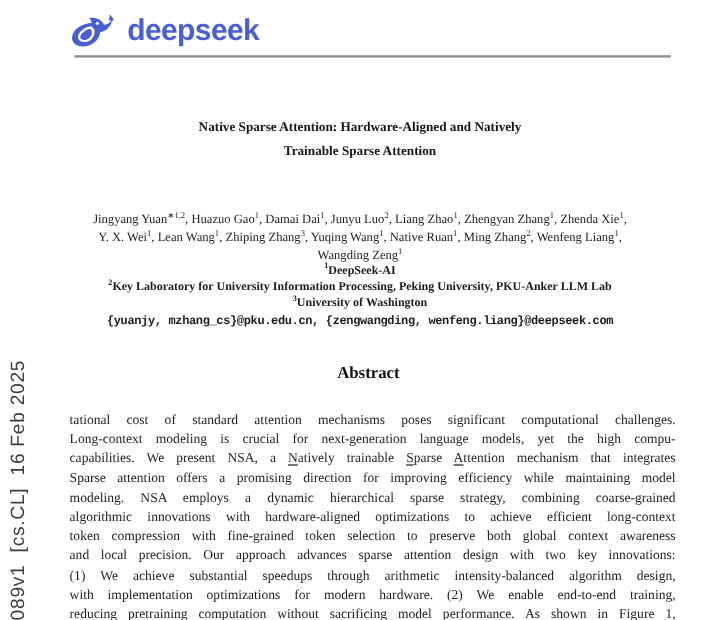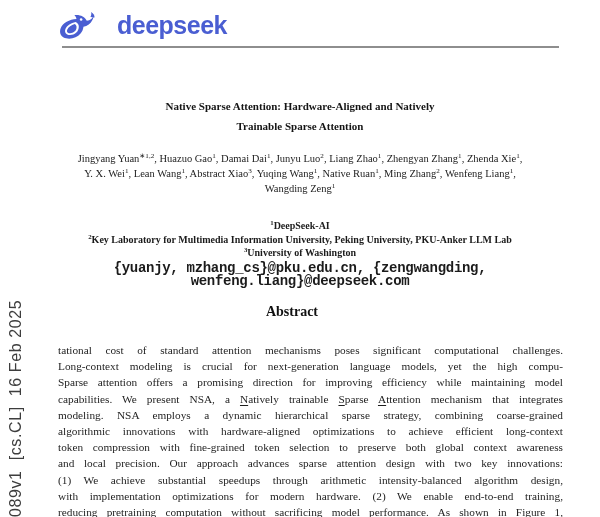--- a/index.html
+++ b/index.html
@@ -10,47 +10,47 @@
     overflow:hidden;
     font-family:"Liberation Serif", serif;
     color:#1c1c1c;
   }
   
   .brand{position:absolute;top:10px;left:59px;display:flex;align-items:center;}
   .brand svg{display:block;}
   .wordmark{
     font-family:"Liberation Sans", sans-serif;
     font-weight:700;font-size:25px;letter-spacing:-0.5px;
-    color:#4a5ed2;margin-left:21px;line-height:31px;
+    color:#4a5ed2;margin-left:10px;line-height:31px;
   }
   .rule{position:absolute;top:46px;left:62px;width:497px;height:2px;background:#8e8e8e;}
   
   .arxiv-stamp{
     position:absolute;left:7px;top:517px;
     transform:rotate(-90deg);transform-origin:0 0;
     font-family:"Liberation Sans", sans-serif;
     font-size:16px;color:#3d3d3d;letter-spacing:0.6px;
     white-space:pre;
   }
   
   .title{position:absolute;top:96px;left:20px;width:560px;text-align:center;
     font-weight:700;font-size:11px;line-height:20px;color:#151515;}
   
-  .authors{position:absolute;top:151px;left:30px;width:540px;text-align:center;
+  .authors{position:absolute;top:176px;left:30px;width:540px;text-align:center;
     font-size:10.5px;line-height:15px;color:#222;}
   sup{font-size:68%;line-height:0;}
   
   .affils{position:absolute;top:219px;left:30px;width:540px;text-align:center;
     font-size:10px;font-weight:700;line-height:13.5px;color:#1b1b1b;}
   .email{
     font-family:"Liberation Mono", monospace;font-weight:700;
-    font-size:14px;margin-top:2px;letter-spacing:-0.3px;
+    font-size:10px;margin-top:2px;letter-spacing:-0.3px;
   }
   
-  .abstract-head{position:absolute;top:304px;left:12px;width:560px;text-align:center;
+  .abstract-head{position:absolute;top:304px;left:27px;width:560px;text-align:center;
     font-weight:700;font-size:14px;color:#111;}
   .abstract{position:absolute;top:342px;left:58px;width:505px;
     font-size:11.3px;line-height:16.2px;color:#1e1e1e;}
   .abstract .aline{text-align:justify;text-align-last:justify;}
   .u{text-decoration:underline;text-underline-offset:1.5px;}
 </style>
 </head>
 <body>
 
 <div class="page">
@@ -70,37 +70,37 @@
 
   <div class="arxiv-stamp">089v1  [cs.CL]  16 Feb 2025</div>
 
   <div class="title">
     <div>Native Sparse Attention: Hardware-Aligned and Natively</div>
     <div>Trainable Sparse Attention</div>
   </div>
 
   <div class="authors">
     <div><span>Jingyang Yuan</span><sup>∗1,2</sup><span>, Huazuo Gao</span><sup>1</sup><span>, Damai Dai</span><sup>1</sup><span>, Junyu Luo</span><sup>2</sup><span>, Liang Zhao</span><sup>1</sup><span>, Zhengyan Zhang</span><sup>1</sup><span>, Zhenda Xie</span><sup>1</sup><span>,</span></div>
-    <div><span>Y. X. Wei</span><sup>1</sup><span>, Lean Wang</span><sup>1</sup><span>, Abstract Xiao</span><sup>3</sup><span>, Yuqing Wang</span><sup>1</sup><span>, Native Ruan</span><sup>1</sup><span>, Ming Zhang</span><sup>2</sup><span>, Wenfeng Liang</span><sup>1</sup><span>,</span></div>
+    <div><span>Y. X. Wei</span><sup>1</sup><span>, Lean Wang</span><sup>1</sup><span>, Zhiping Zhang</span><sup>3</sup><span>, Yuqing Wang</span><sup>1</sup><span>, Native Ruan</span><sup>1</sup><span>, Ming Zhang</span><sup>2</sup><span>, Wenfeng Liang</span><sup>1</sup><span>,</span></div>
     <div><span>Wangding Zeng</span><sup>1</sup></div>
   </div>
 
   <div class="affils">
     <div><sup>1</sup><span>DeepSeek-AI</span></div>
-    <div><sup>2</sup><span>Key Laboratory for Multimedia Information University, Peking University, PKU-Anker LLM Lab</span></div>
+    <div><sup>2</sup><span>Key Laboratory for University Information Processing, Peking University, PKU-Anker LLM Lab</span></div>
     <div><sup>3</sup><span>University of Washington</span></div>
     <div class="email">{yuanjy, mzhang_cs}@pku.edu.cn, {zengwangding, wenfeng.liang}@deepseek.com</div>
   </div>
 
   <div class="abstract-head">Abstract</div>
   <div class="abstract">
     <div class="aline"><span>tational cost of standard attention mechanisms poses significant computational challenges.</span></div>
     <div class="aline"><span>Long-context modeling is crucial for next-generation language models, yet the high compu-</span></div>
+    <div class="aline"><span>capabilities. We present NSA, a </span><span class="u">N</span><span>atively trainable </span><span class="u">S</span><span>parse </span><span class="u">A</span><span>ttention mechanism that integrates</span></div>
     <div class="aline"><span>Sparse attention offers a promising direction for improving efficiency while maintaining model</span></div>
-    <div class="aline"><span>capabilities. We present NSA, a </span><span class="u">N</span><span>atively trainable </span><span class="u">S</span><span>parse </span><span class="u">A</span><span>ttention mechanism that integrates</span></div>
     <div class="aline"><span>modeling. NSA employs a dynamic hierarchical sparse strategy, combining coarse-grained</span></div>
     <div class="aline"><span>algorithmic innovations with hardware-aligned optimizations to achieve efficient long-context</span></div>
     <div class="aline"><span>token compression with fine-grained token selection to preserve both global context awareness</span></div>
     <div class="aline"><span>and local precision. Our approach advances sparse attention design with two key innovations:</span></div>
     <div class="aline"><span>(1) We achieve substantial speedups through arithmetic intensity-balanced algorithm design,</span></div>
     <div class="aline"><span>with implementation optimizations for modern hardware. (2) We enable end-to-end training,</span></div>
     <div class="aline"><span>reducing pretraining computation without sacrificing model performance. As shown in Figure 1,</span></div>
   </div>
 
 </div>

